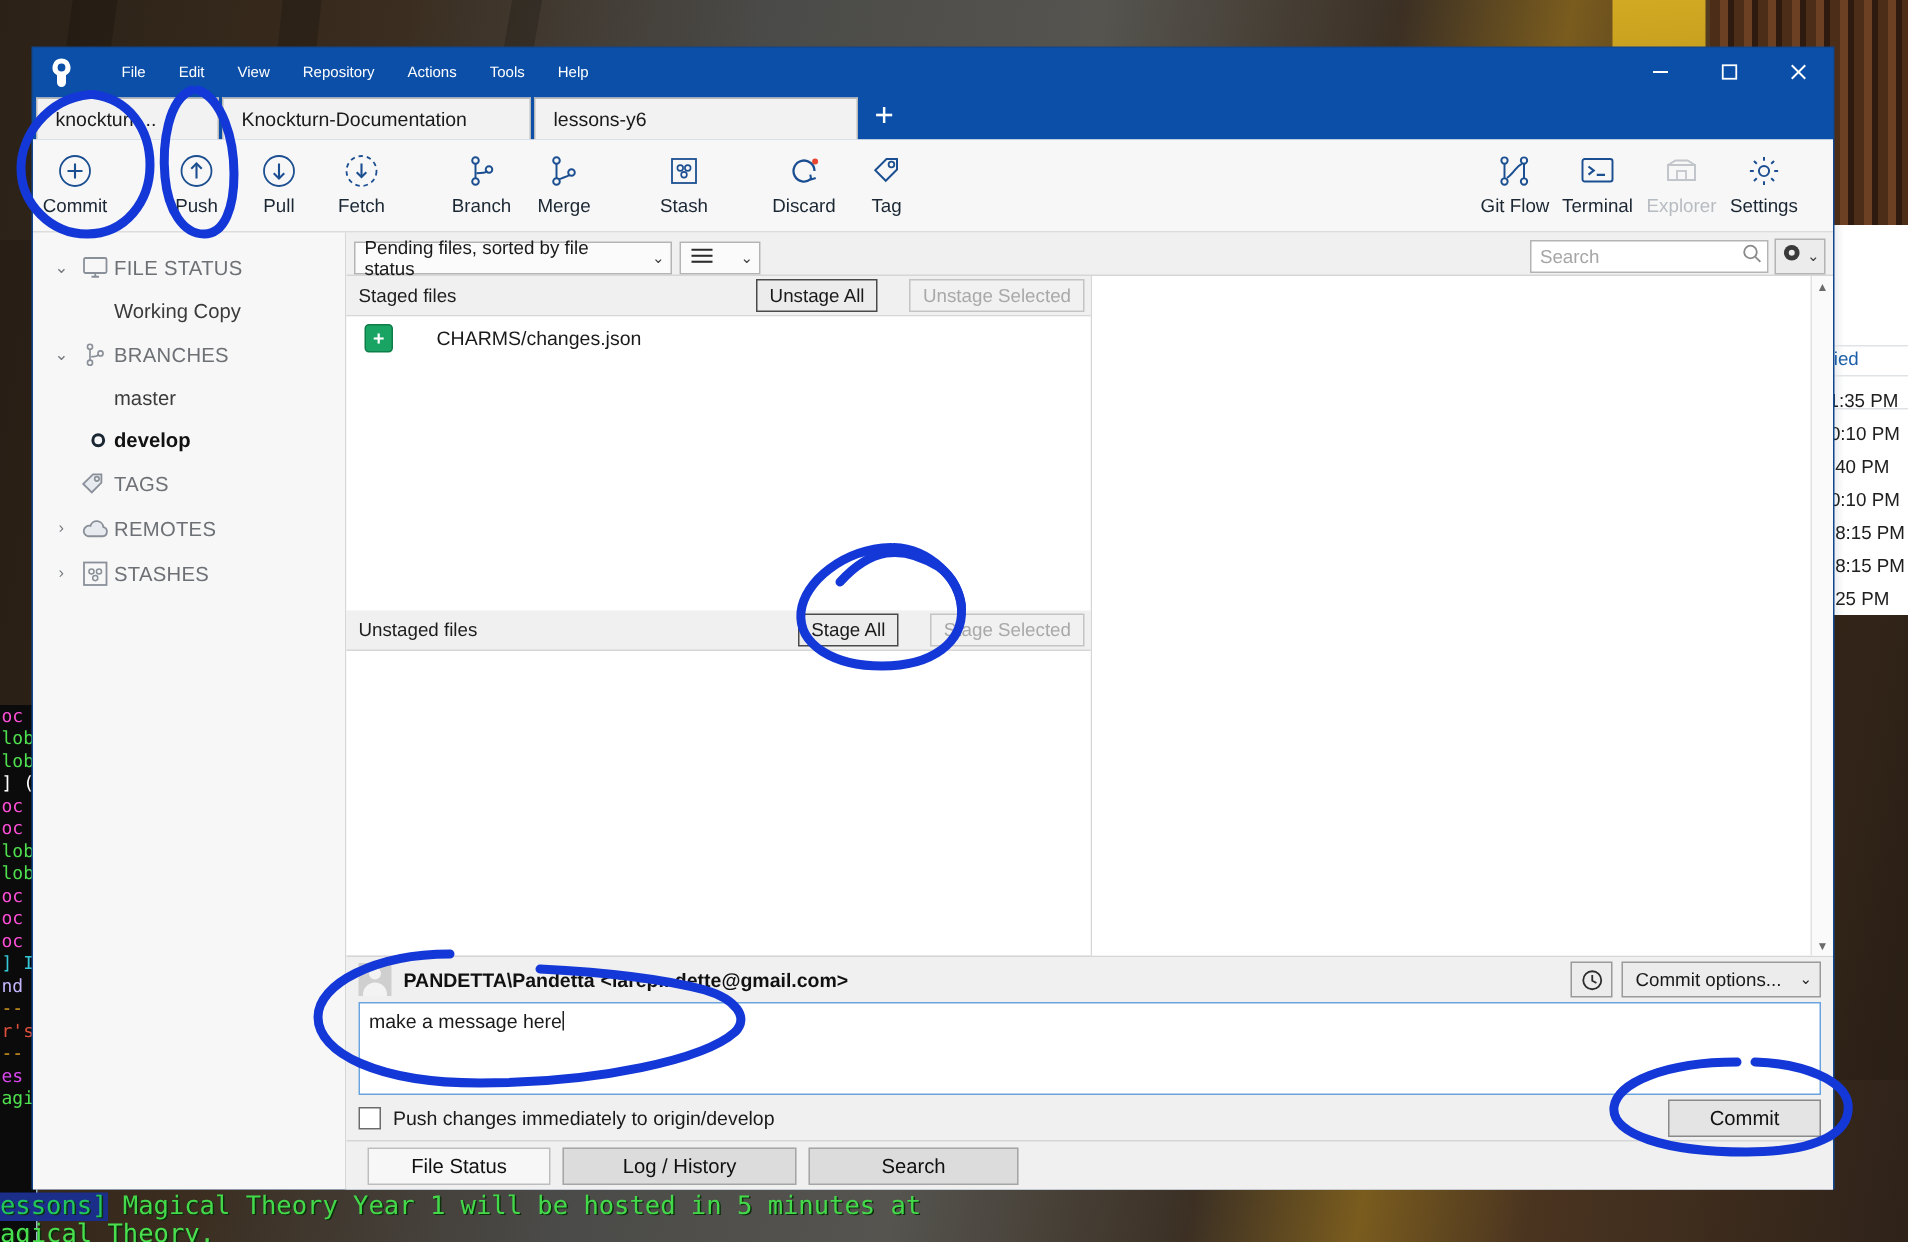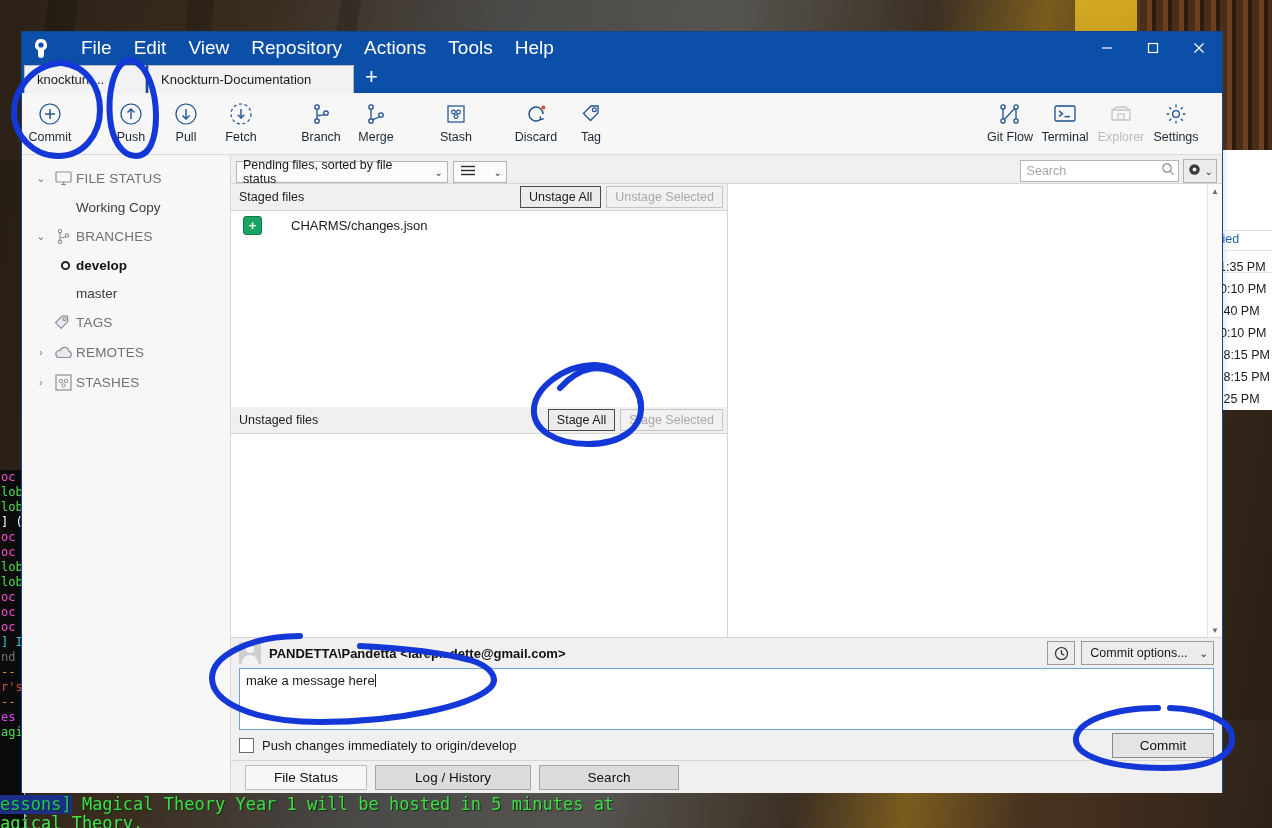--- a/index.html
+++ b/index.html
@@ -45,21 +45,21 @@
   #explorer-bg .ts{position:absolute;left:-4px;color:#202020;white-space:nowrap;}
 
   
   #app{position:absolute;left:22px;top:32px;width:1200px;height:760px;
     background:#f0f0f0;box-shadow:0 0 0 1px #11478f;}
 
   
   #titlebar{height:32px;background:#0b4fa8;display:flex;align-items:center;position:relative;}
   #app-logo{width:26px;height:24px;margin-left:6px;display:flex;align-items:center;justify-content:center;}
   .menu-list{display:flex;align-items:center;margin-left:16px;gap:0;}
-  .menu-item{color:#ffffff;font-size:19px;padding:4px 11px;cursor:default;}
+  .menu-item{color:#ffffff;font-size:10px;padding:4px 11px;cursor:default;}
   .win-btns{position:absolute;right:0;top:0;display:flex;height:32px;}
   .win-btn{width:46px;height:32px;display:flex;align-items:center;justify-content:center;color:#fff;}
 
   
   #tabstrip{height:29px;background:#0b4fa8;display:flex;align-items:flex-end;padding-left:2px;}
   .tab{height:27px;background:#f2f2f2;color:#1a1a1a;font-size:13px;
        display:flex;align-items:center;padding:0 12px;margin-right:2px;border:1px solid #b9b9b9;border-bottom:none;}
   .tab.active{background:#ffffff;height:29px;border-color:#5f5f5f;}
   .tab .tab-close{margin-left:26px;font-size:14px;color:#333;}
   #tab-add{color:#fff;font-size:22px;line-height:1;padding:0 9px 3px 9px;align-self:center;}
@@ -90,21 +90,21 @@
   .combo .cv{flex:1;}
   .combo .carr{font-size:10px;color:#3a3a3a;padding-left:8px;}
   #search-wrap{margin-left:auto;display:flex;align-items:center;gap:4px;}
   #search-box{width:148px;height:20px;background:#fff;border:1px solid #b4b4b4;display:flex;align-items:center;padding:0 3px 0 6px;}
   #search-box .sph{flex:1;font-size:12.5px;color:#a6a6a6;}
   #gear-btn{height:22px;background:#ececec;border:1px solid #b4b4b4;display:flex;align-items:center;padding:0 3px;gap:3px;}
 
   
   #panes{flex:1;display:flex;min-height:0;}
   #pane-left{width:496px;display:flex;flex-direction:column;border-right:1px solid #d6d6d6;}
-  .pane-hdr{height:26px;background:#f0f0f0;border-bottom:1px solid #d6d6d6;display:flex;align-items:center;padding:0 4px 0 8px;}
+  .pane-hdr{height:26px;background:#f0f0f0;border-bottom:1px solid #d6d6d6;display:flex;align-items:center;padding:0 4px 0 8px;gap:16px;}
   .pane-hdr .ph-title{font-size:12.5px;color:#1d1d1d;flex:1;}
   .btn{height:20px;border:1px solid #9a9a9a;background:#ececec;font-size:12.5px;color:#1a1a1a;
        display:flex;align-items:center;justify-content:center;padding:0 8px;margin-left:5px;}
   .btn.disabled{color:#a9a9a9;border-color:#c4c4c4;background:#f1f1f1;}
   .btn.strong{border-color:#4a4a4a;}
   #staged-list{height:196px;background:#fff;overflow:hidden;}
   #unstaged-list{flex:1;background:#fff;}
   .file-row{height:28px;display:flex;align-items:center;padding-left:12px;}
   .badge-add{width:17px;height:17px;border-radius:3px;background:#1aa463;border:1px solid #0e7d49;
        color:#fff;font-size:13px;font-weight:bold;display:flex;align-items:center;justify-content:center;}
@@ -160,21 +160,21 @@
   <div class="ln" style="color:#4fe04f">lob</div>
   <div class="ln" style="color:#ffffff">] (</div>
   <div class="ln" style="color:#ff4fd8">oc</div>
   <div class="ln" style="color:#ff4fd8">oc</div>
   <div class="ln" style="color:#4fe04f">lob</div>
   <div class="ln" style="color:#4fe04f">lob</div>
   <div class="ln" style="color:#ff4fd8">oc</div>
   <div class="ln" style="color:#ff4fd8">oc</div>
   <div class="ln" style="color:#ff4fd8">oc</div>
   <div class="ln" style="color:#35c7d6">] I</div>
-  <div class="ln" style="color:#737373">nd</div>
+  <div class="ln" style="color:#c4b5fd">nd</div>
   <div class="ln" style="color:#d79a22">--</div>
   <div class="ln" style="color:#e0503c">r's</div>
   <div class="ln" style="color:#d79a22">--</div>
   <div class="ln" style="color:#d946ef">es</div>
   <div class="ln" style="color:#4fe04f">agi</div>
 </div>
 
 <div id="game-chat">
   <div><span class="selbox">essons]</span><span> Magical Theory Year 1 will be hosted in 5 minutes at</span></div>
   <div class="l2">agical Theory.</div>
@@ -232,20 +232,23 @@
     </div>
   </div>
 
   <div id="tabstrip">
     <div class="tab" style="width:96px">
         <span>knockturn...</span>
       </div>
     <div class="tab" style="width:180px">
         <span>Knockturn-Documentation</span>
       </div>
+    <div class="tab" style="width:190px">
+        <span>lessons-y6</span>
+      </div>
     <div id="tab-add">+</div>
   </div>
 
   <div id="toolbar">
 
     <div class="tb-item" style="left:-5px">
       <div class="tb-ico">
         <svg width="26" height="26" viewBox="0 0 26 26">
             <circle cx="13" cy="13" r="10" fill="none" stroke="#1b4f91" stroke-width="1.2"></circle>
             <line x1="13" y1="8" x2="13" y2="18" stroke="#1b4f91" stroke-width="1.4"></line>
@@ -419,31 +422,31 @@
         <span class="side-ico">
           <svg width="16" height="17" viewBox="0 0 16 17">
               <circle cx="5" cy="3.2" r="1.7" fill="none" stroke="#8a9099" stroke-width="1.1"></circle>
               <circle cx="5" cy="13.8" r="1.7" fill="none" stroke="#8a9099" stroke-width="1.1"></circle>
               <circle cx="12" cy="7.6" r="1.7" fill="none" stroke="#8a9099" stroke-width="1.1"></circle>
               <path d="M5 4.9v7.2M5.7 9.8c2.4 0 4.4-.6 5.4-1.4" fill="none" stroke="#8a9099" stroke-width="1.1"></path>
             </svg>
         </span>
         <span>BRANCHES</span>
       </div>
+      <div class="side-child branch">
+        <span class="bico"></span>
+        <span>master</span>
+      </div>
       <div class="side-child branch current">
         <span class="bico">
           <svg width="11" height="11" viewBox="0 0 11 11">
               <circle cx="5.5" cy="5.5" r="3.6" fill="none" stroke="#1b2733" stroke-width="2"></circle>
             </svg>
         </span>
         <span>develop</span>
-      </div>
-      <div class="side-child branch">
-        <span class="bico"></span>
-        <span>master</span>
       </div>
 
       <div class="side-group">
         <span class="side-caret"></span>
         <span class="side-ico">
           <svg width="18" height="17" viewBox="0 0 18 17">
               <path d="M1.5 8.6 8 2.2h5.6v5.6L7.2 14.3z" fill="#e7eaee" stroke="#8a9099" stroke-width="1.2"></path>
               <circle cx="10.6" cy="5.2" r="1.5" fill="none" stroke="#8a9099" stroke-width="1.1"></circle>
             </svg>
         </span>

